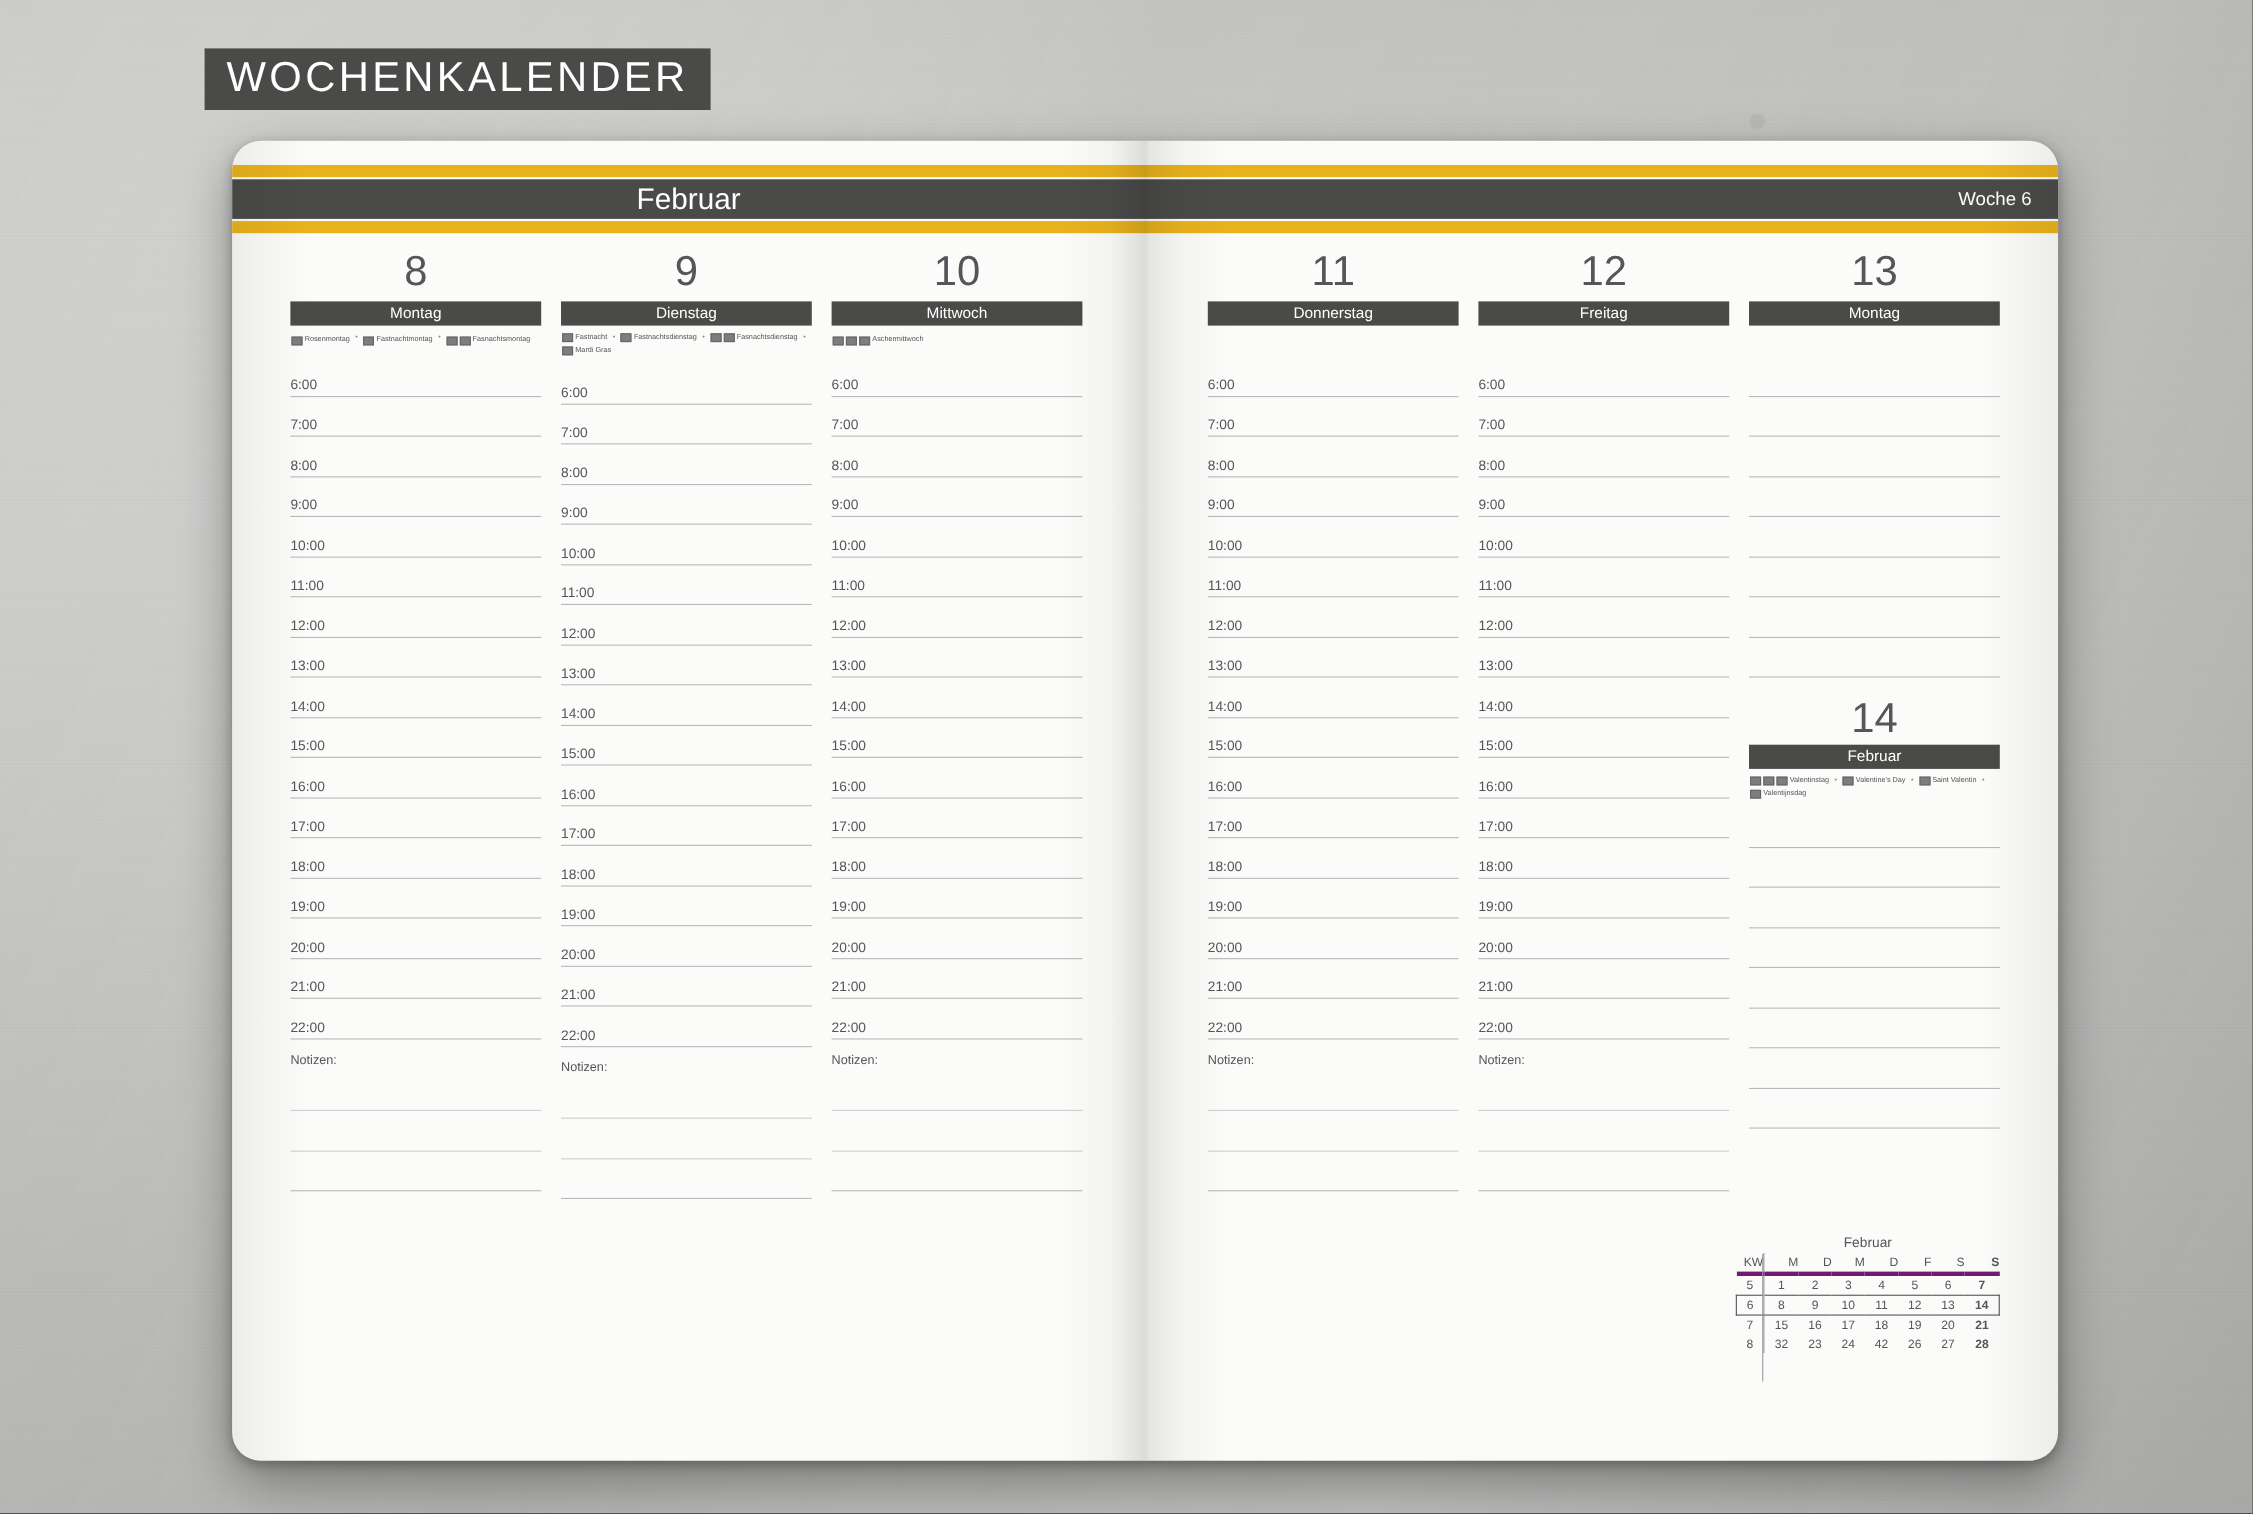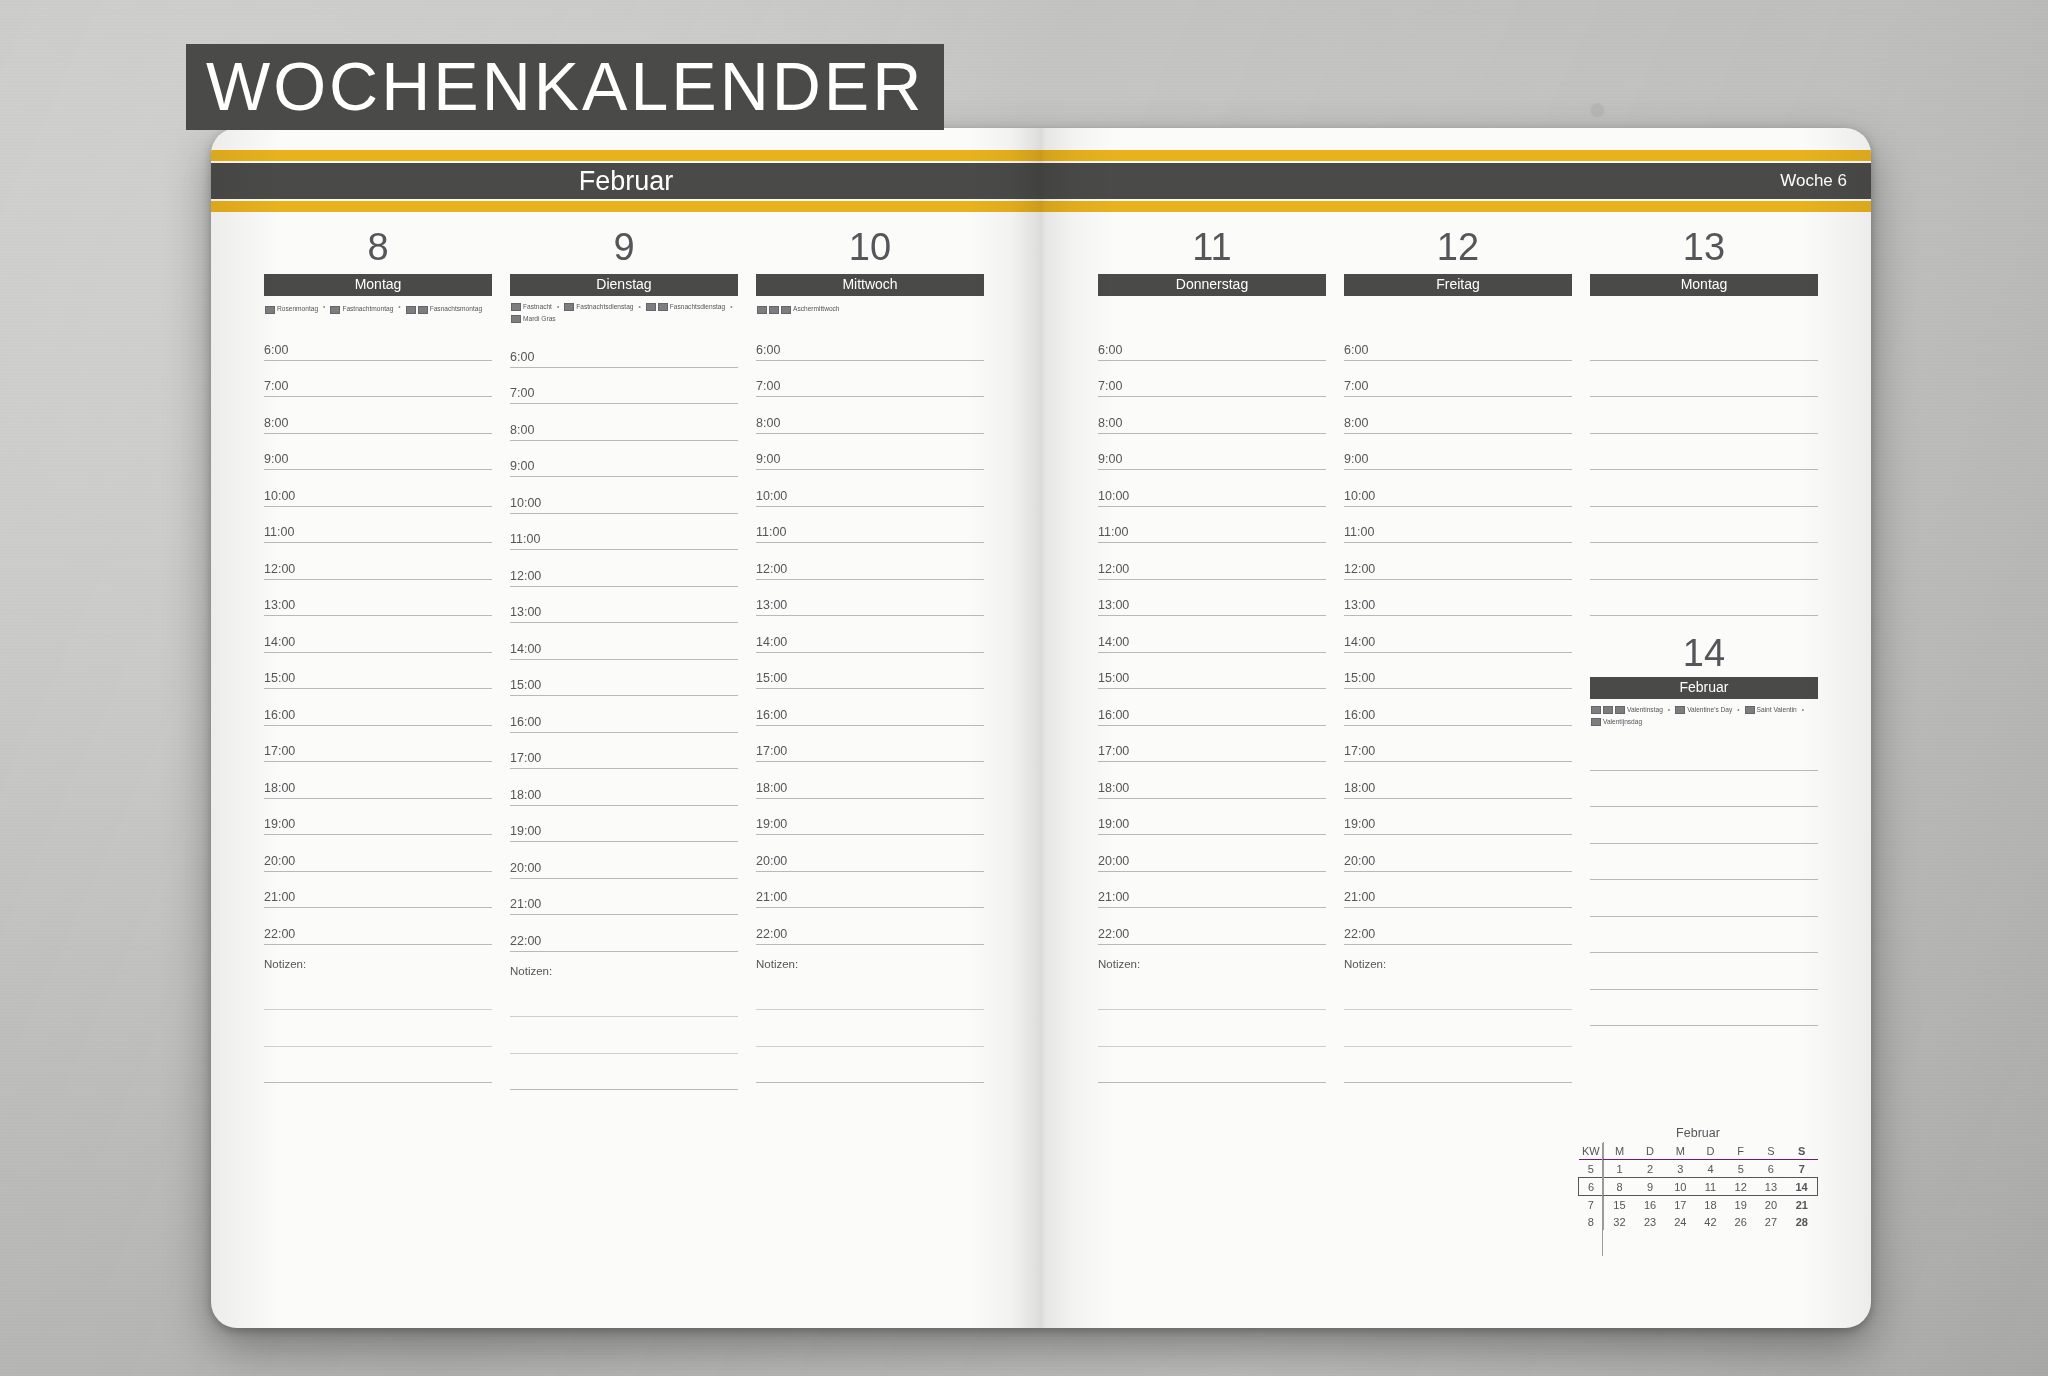--- a/index.html
+++ b/index.html
@@ -48,21 +48,21 @@
   }
 
   
   .title-banner {
     position: absolute;
     left: 186px;
     top: 44px;
     background: #4a4a48;
     color: #fff;
     padding: 8px 20px 10px 20px;
-    font-size: 68px;
+    font-size: 38px;
     letter-spacing: 3px;
     font-weight: 400;
     line-height: 1;
     z-index: 6;
   }
 
   
   .planner {
     position: absolute;
     left: 196px;
@@ -257,21 +257,22 @@
   }
   .minical th, .minical td {
     text-align: center;
     font-weight: 400;
     font-size: 11px;
     padding: 1px 0;
     color: #55555a;
     height: 15px;
   }
   .minical thead th {
-    border-bottom: 1px solid #701a75;
+    border-bottom: 4px solid #701a75;
+    text-align: right;
   }
   .minical th.kw, .minical td.kw {
     border-right: 1px solid #9a9a9e;
     width: 24px;
   }
   .minical td.sun, .minical th.sun { font-weight: 700; }
   .minical tr.hi td {
     border-top: 1px solid #55555a;
     border-bottom: 1px solid #55555a;
   }

